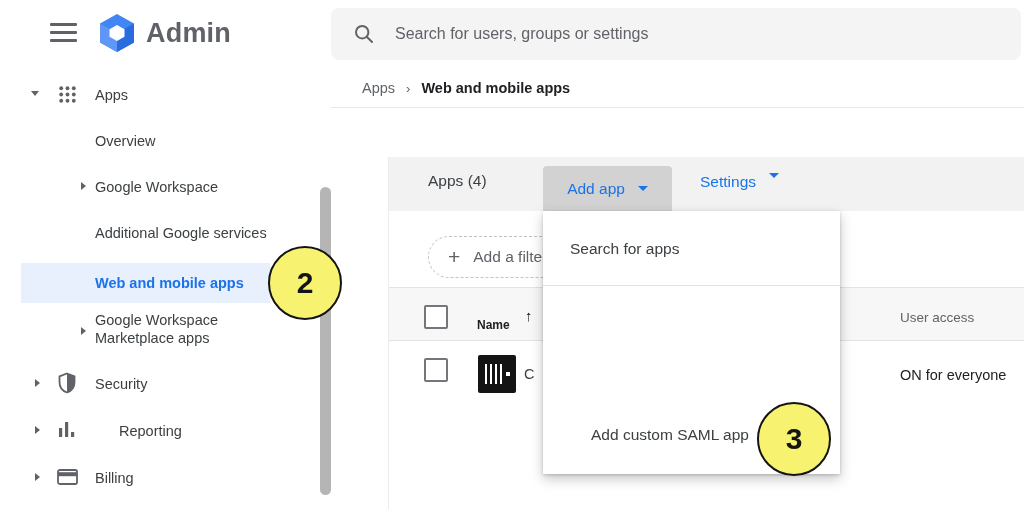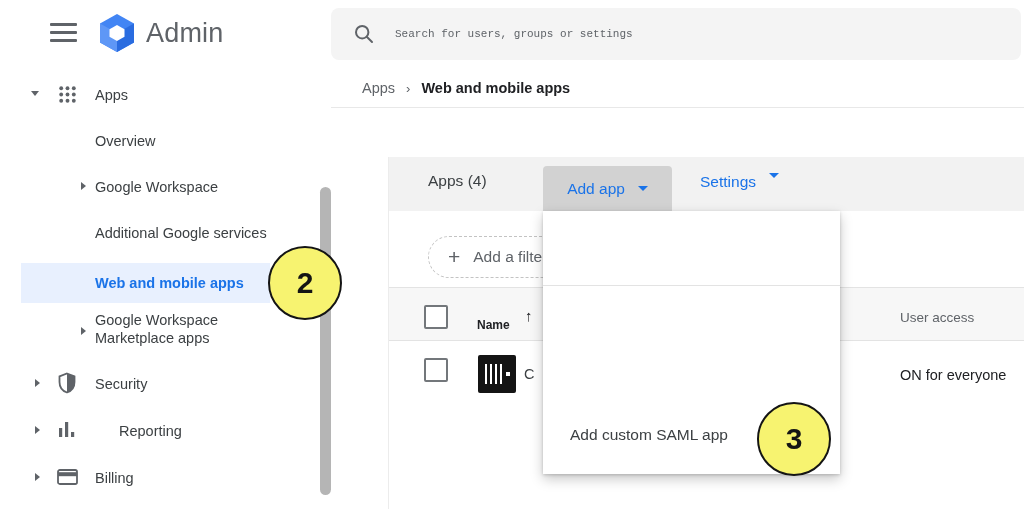--- a/index.html
+++ b/index.html
@@ -6,24 +6,24 @@
   body{
     width:1024px;height:509px;position:relative;background:#fff;
     font-family:"Liberation Sans", sans-serif;overflow:hidden;color:#3c4043;
   }
   .abs{position:absolute;}
 
   
   .hamburger{left:50px;top:23px;width:27px;height:19px;display:flex;flex-direction:column;justify-content:space-between;cursor:pointer;}
   .hamburger span{display:block;height:2.6px;background:#5f6368;border-radius:1px;}
   .logo{left:97px;top:13px;width:40px;height:40px;}
-  .brand-title{left:146px;top:18px;font-size:27px;color:#5f6368;letter-spacing:.2px;}
+  .brand-title{left:146px;top:18px;font-size:27px;color:#5f6368;letter-spacing:.2px;font-weight:bold;}
 
   .searchbar{left:331px;top:8px;width:690px;height:52px;background:#f4f4f4;border-radius:8px;display:flex;align-items:center;padding-left:23px;box-sizing:border-box;gap:19px;}
-  .searchbar input{border:none;background:transparent;outline:none;font-size:11px;color:#c2410c;width:560px;font-family:Liberation Mono, monospace;}
+  .searchbar input{border:none;background:transparent;outline:none;font-size:16px;color:#c2410c;width:560px;font-family:Liberation Sans, sans-serif;}
   .searchbar input::placeholder{color:#5f6368;opacity:1;}
 
   .breadcrumb{left:362px;top:80px;display:flex;align-items:center;gap:11px;font-size:14.5px;}
   .crumb-parent{color:#5f6368;}
   .crumb-sep{color:#5f6368;font-size:13px;}
   .crumb-current{color:#202124;font-weight:700;}
   .main-divider{left:331px;top:107px;width:693px;height:1px;background:#e8e8e8;}
 
   
   .side-label{position:absolute;left:95px;font-size:14.5px;color:#3c4043;line-height:18px;}
@@ -188,18 +188,19 @@
   <span class="bar"></span>
   <span class="bar"></span>
   <span class="bar"></span>
   <span class="bar"></span>
   <span class="dot"></span>
 </div>
 <div class="abs app-name">C</div>
 <div class="abs row-access">ON for everyone</div>
 
 <div class="abs menu">
+  <div class="menu-item" style="top:28px;">Search for apps</div>
   <div class="menu-divider"></div>
-  <div class="menu-item" style="top:214px;">Add custom SAML app</div>
+  <div class="menu-item" style="top:214px;margin-left:21px;">Add custom SAML app</div>
 </div>
 
 <div class="step-circle circle-2">2</div>
 <div class="step-circle circle-3">3</div>
 
 </body></html>

